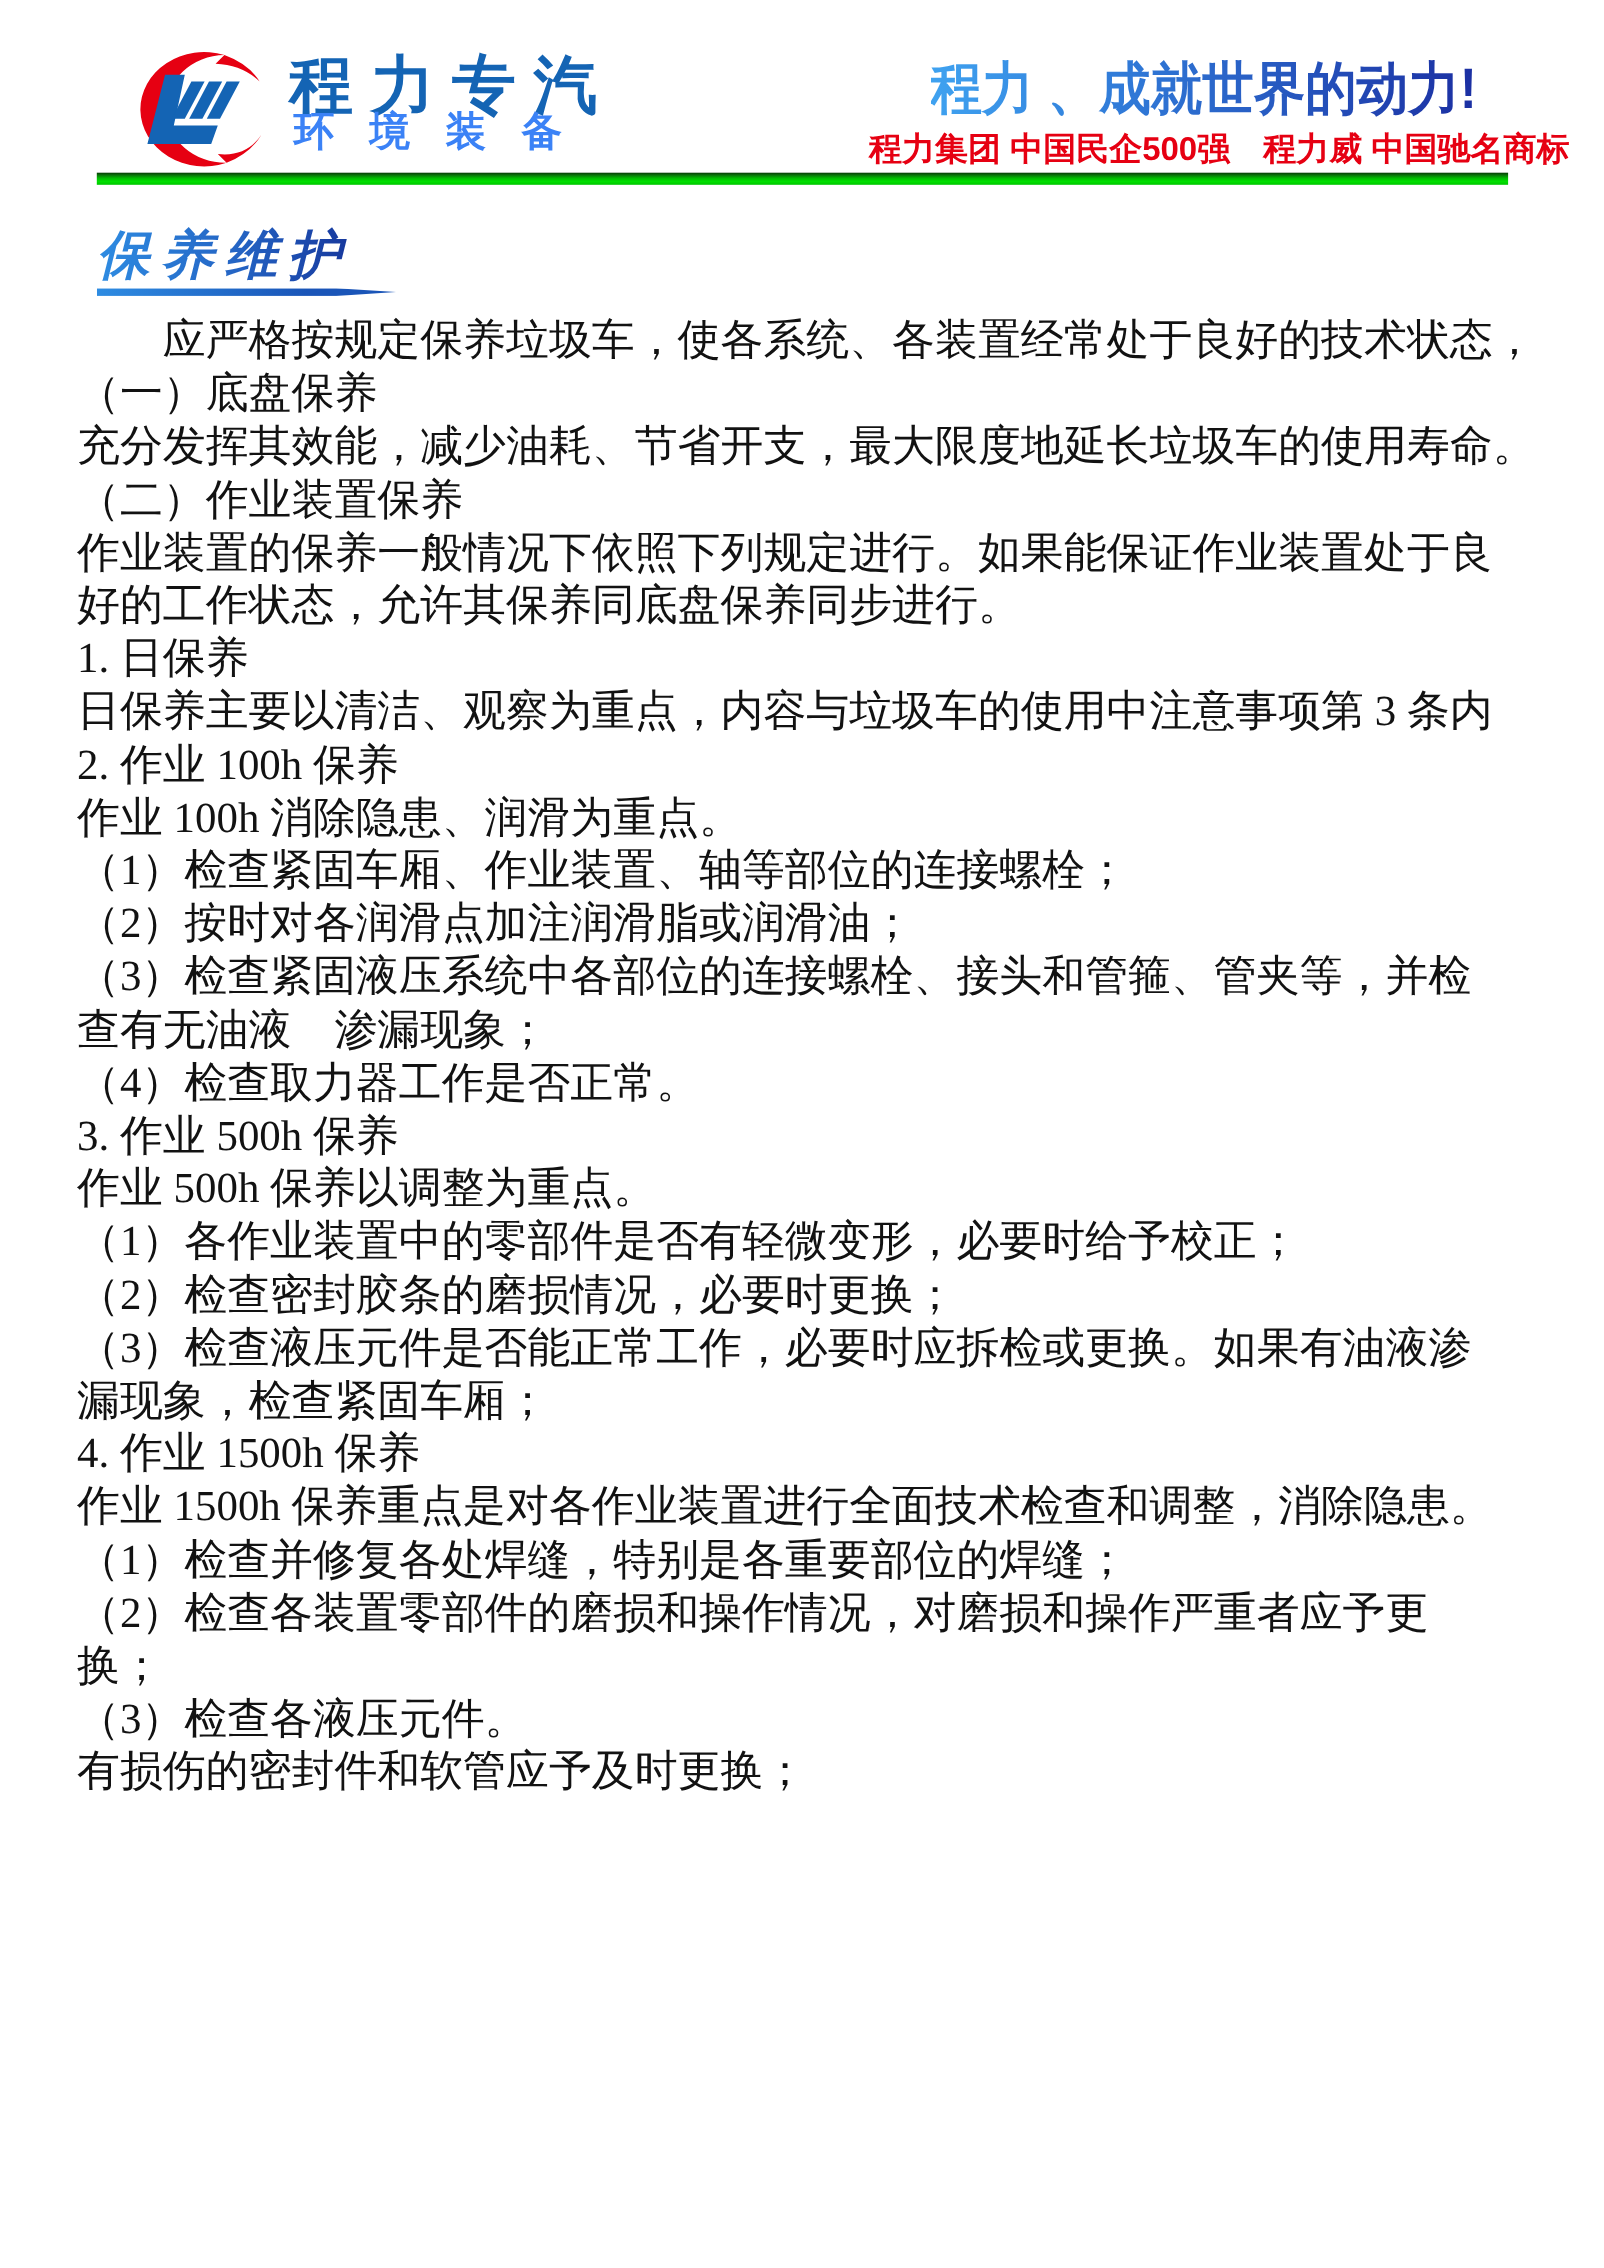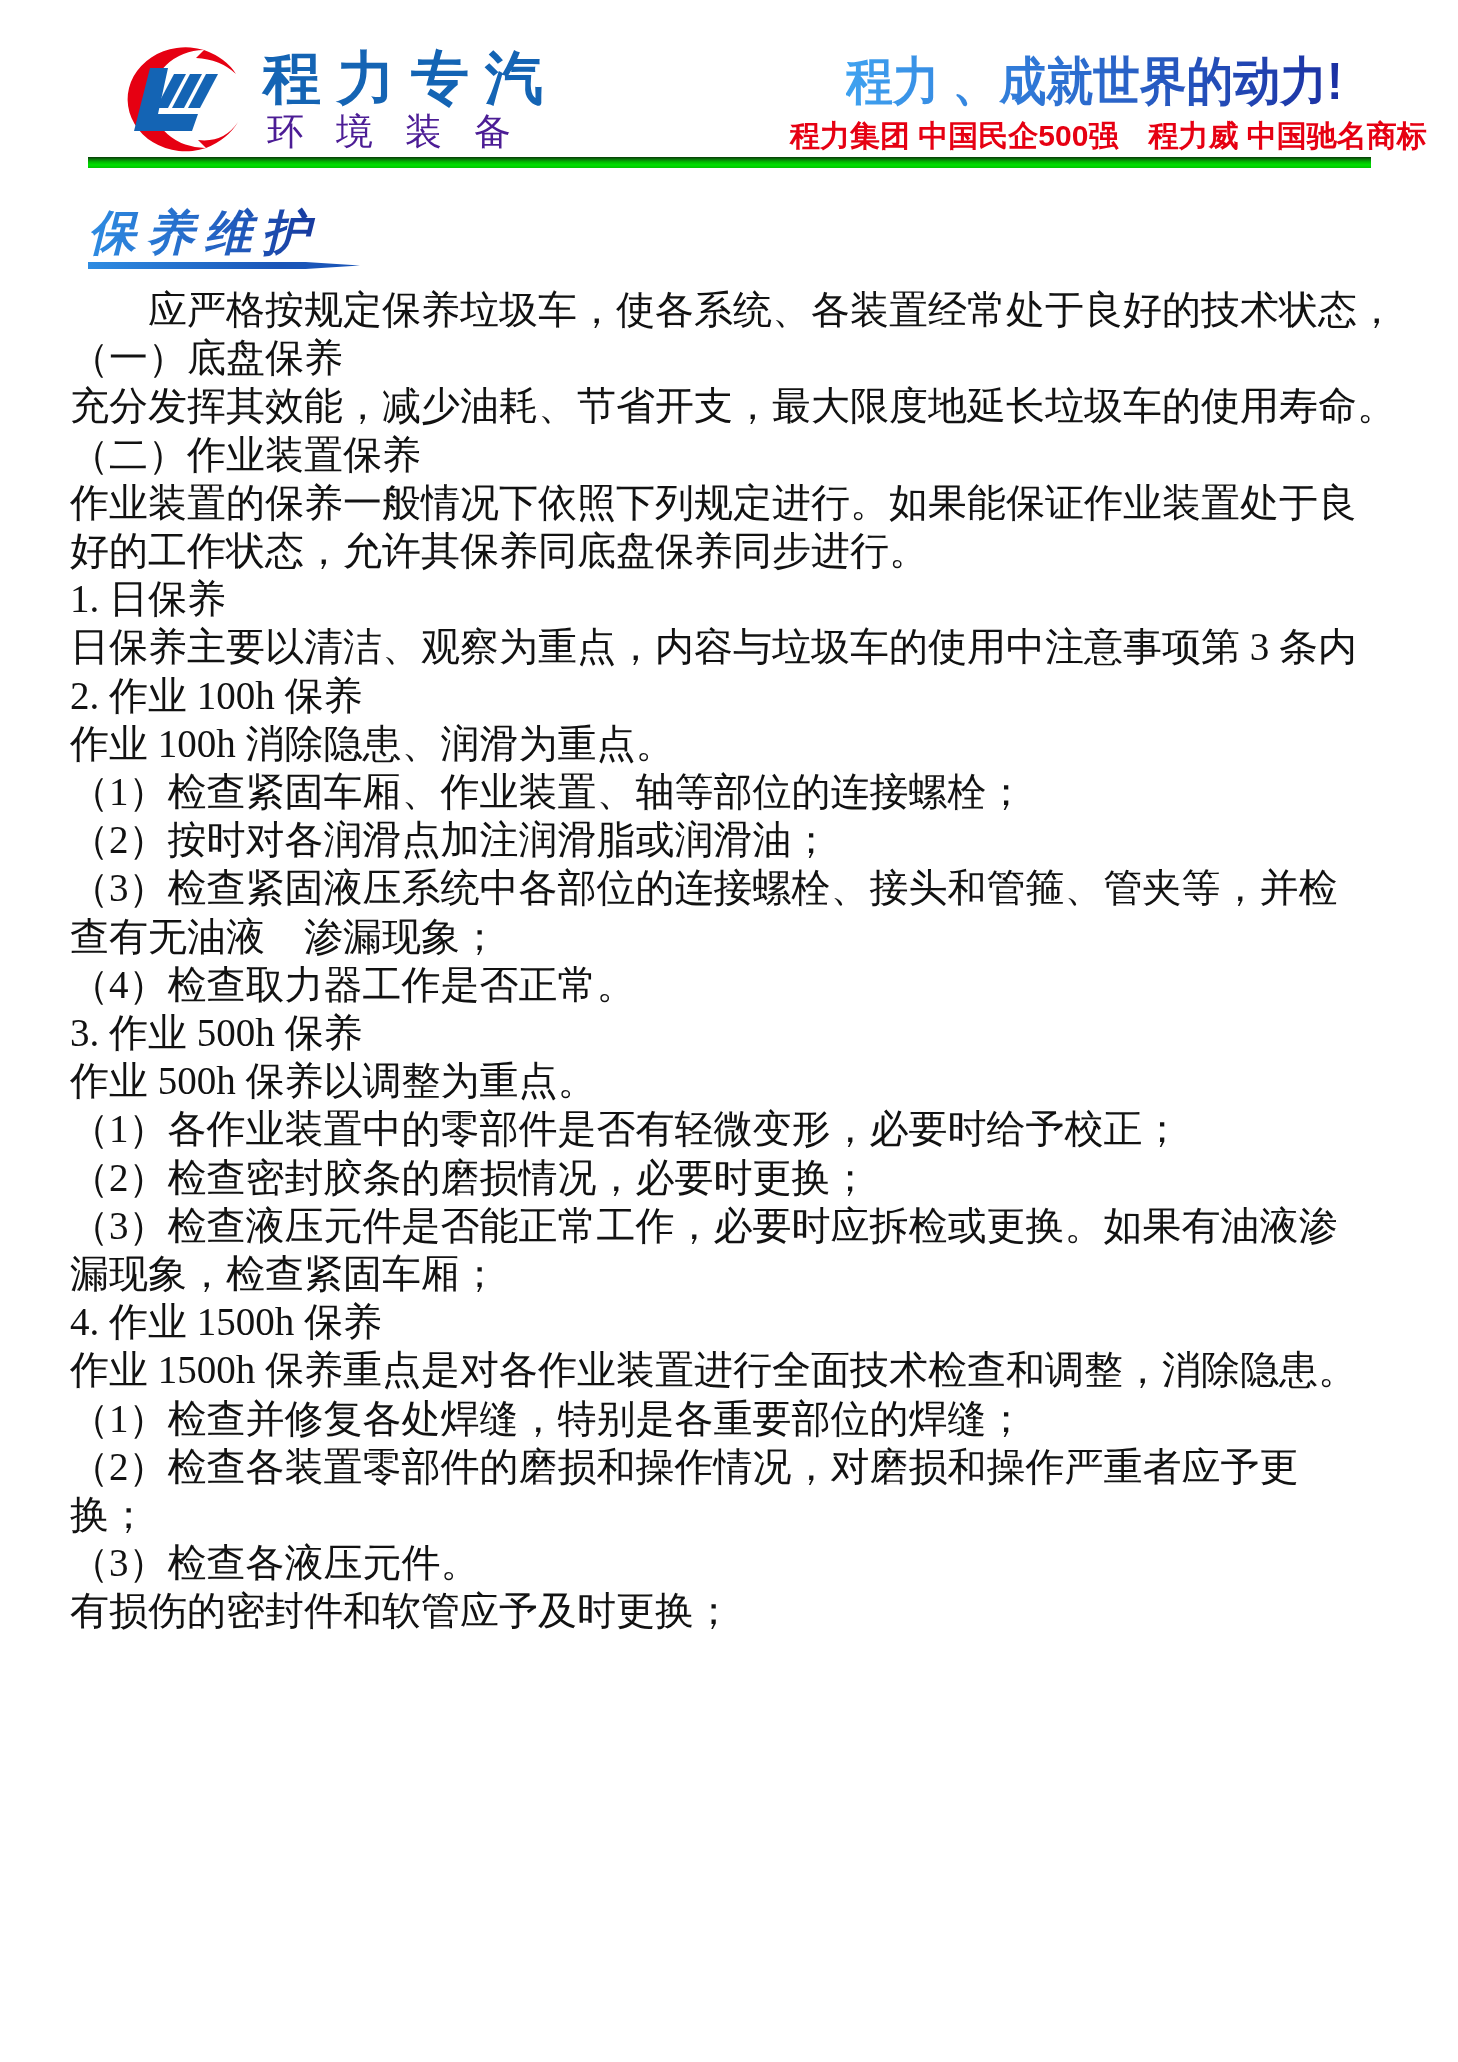--- a/index.html
+++ b/index.html
@@ -14,24 +14,24 @@
 
   
   .logo-icon{position:absolute;left:86px;top:44px;width:152px;height:112px;}
   .logo-name{
     position:absolute;left:263px;top:48px;
     font-family:"Liberation Sans", sans-serif;
     font-weight:bold;font-size:58px;line-height:60px;
     letter-spacing:16px;color:#1464b4;white-space:pre;
   }
   .logo-subname{
-    position:absolute;left:267px;top:112px;
+    position:absolute;left:267px;top:100px;
     font-family:"Liberation Sans", sans-serif;
-    font-weight:normal;font-size:37px;line-height:40px;
-    letter-spacing:32px;color:#4c1d95;white-space:pre;
+    font-weight:bold;font-size:37px;line-height:40px;
+    letter-spacing:32px;color:#3b82f6;white-space:pre;
   }
   .slogan{
     position:absolute;left:846px;top:52px;
     font-family:"Liberation Sans", sans-serif;
     font-weight:bold;font-size:52px;line-height:58px;white-space:pre;
     transform:scaleX(0.90);transform-origin:left top;
     background:linear-gradient(90deg,#3fa2f0 0%,#2f77d6 38%,#1b2fa2 100%);
     -webkit-background-clip:text;background-clip:text;color:transparent;
     text-shadow:none;
   }

